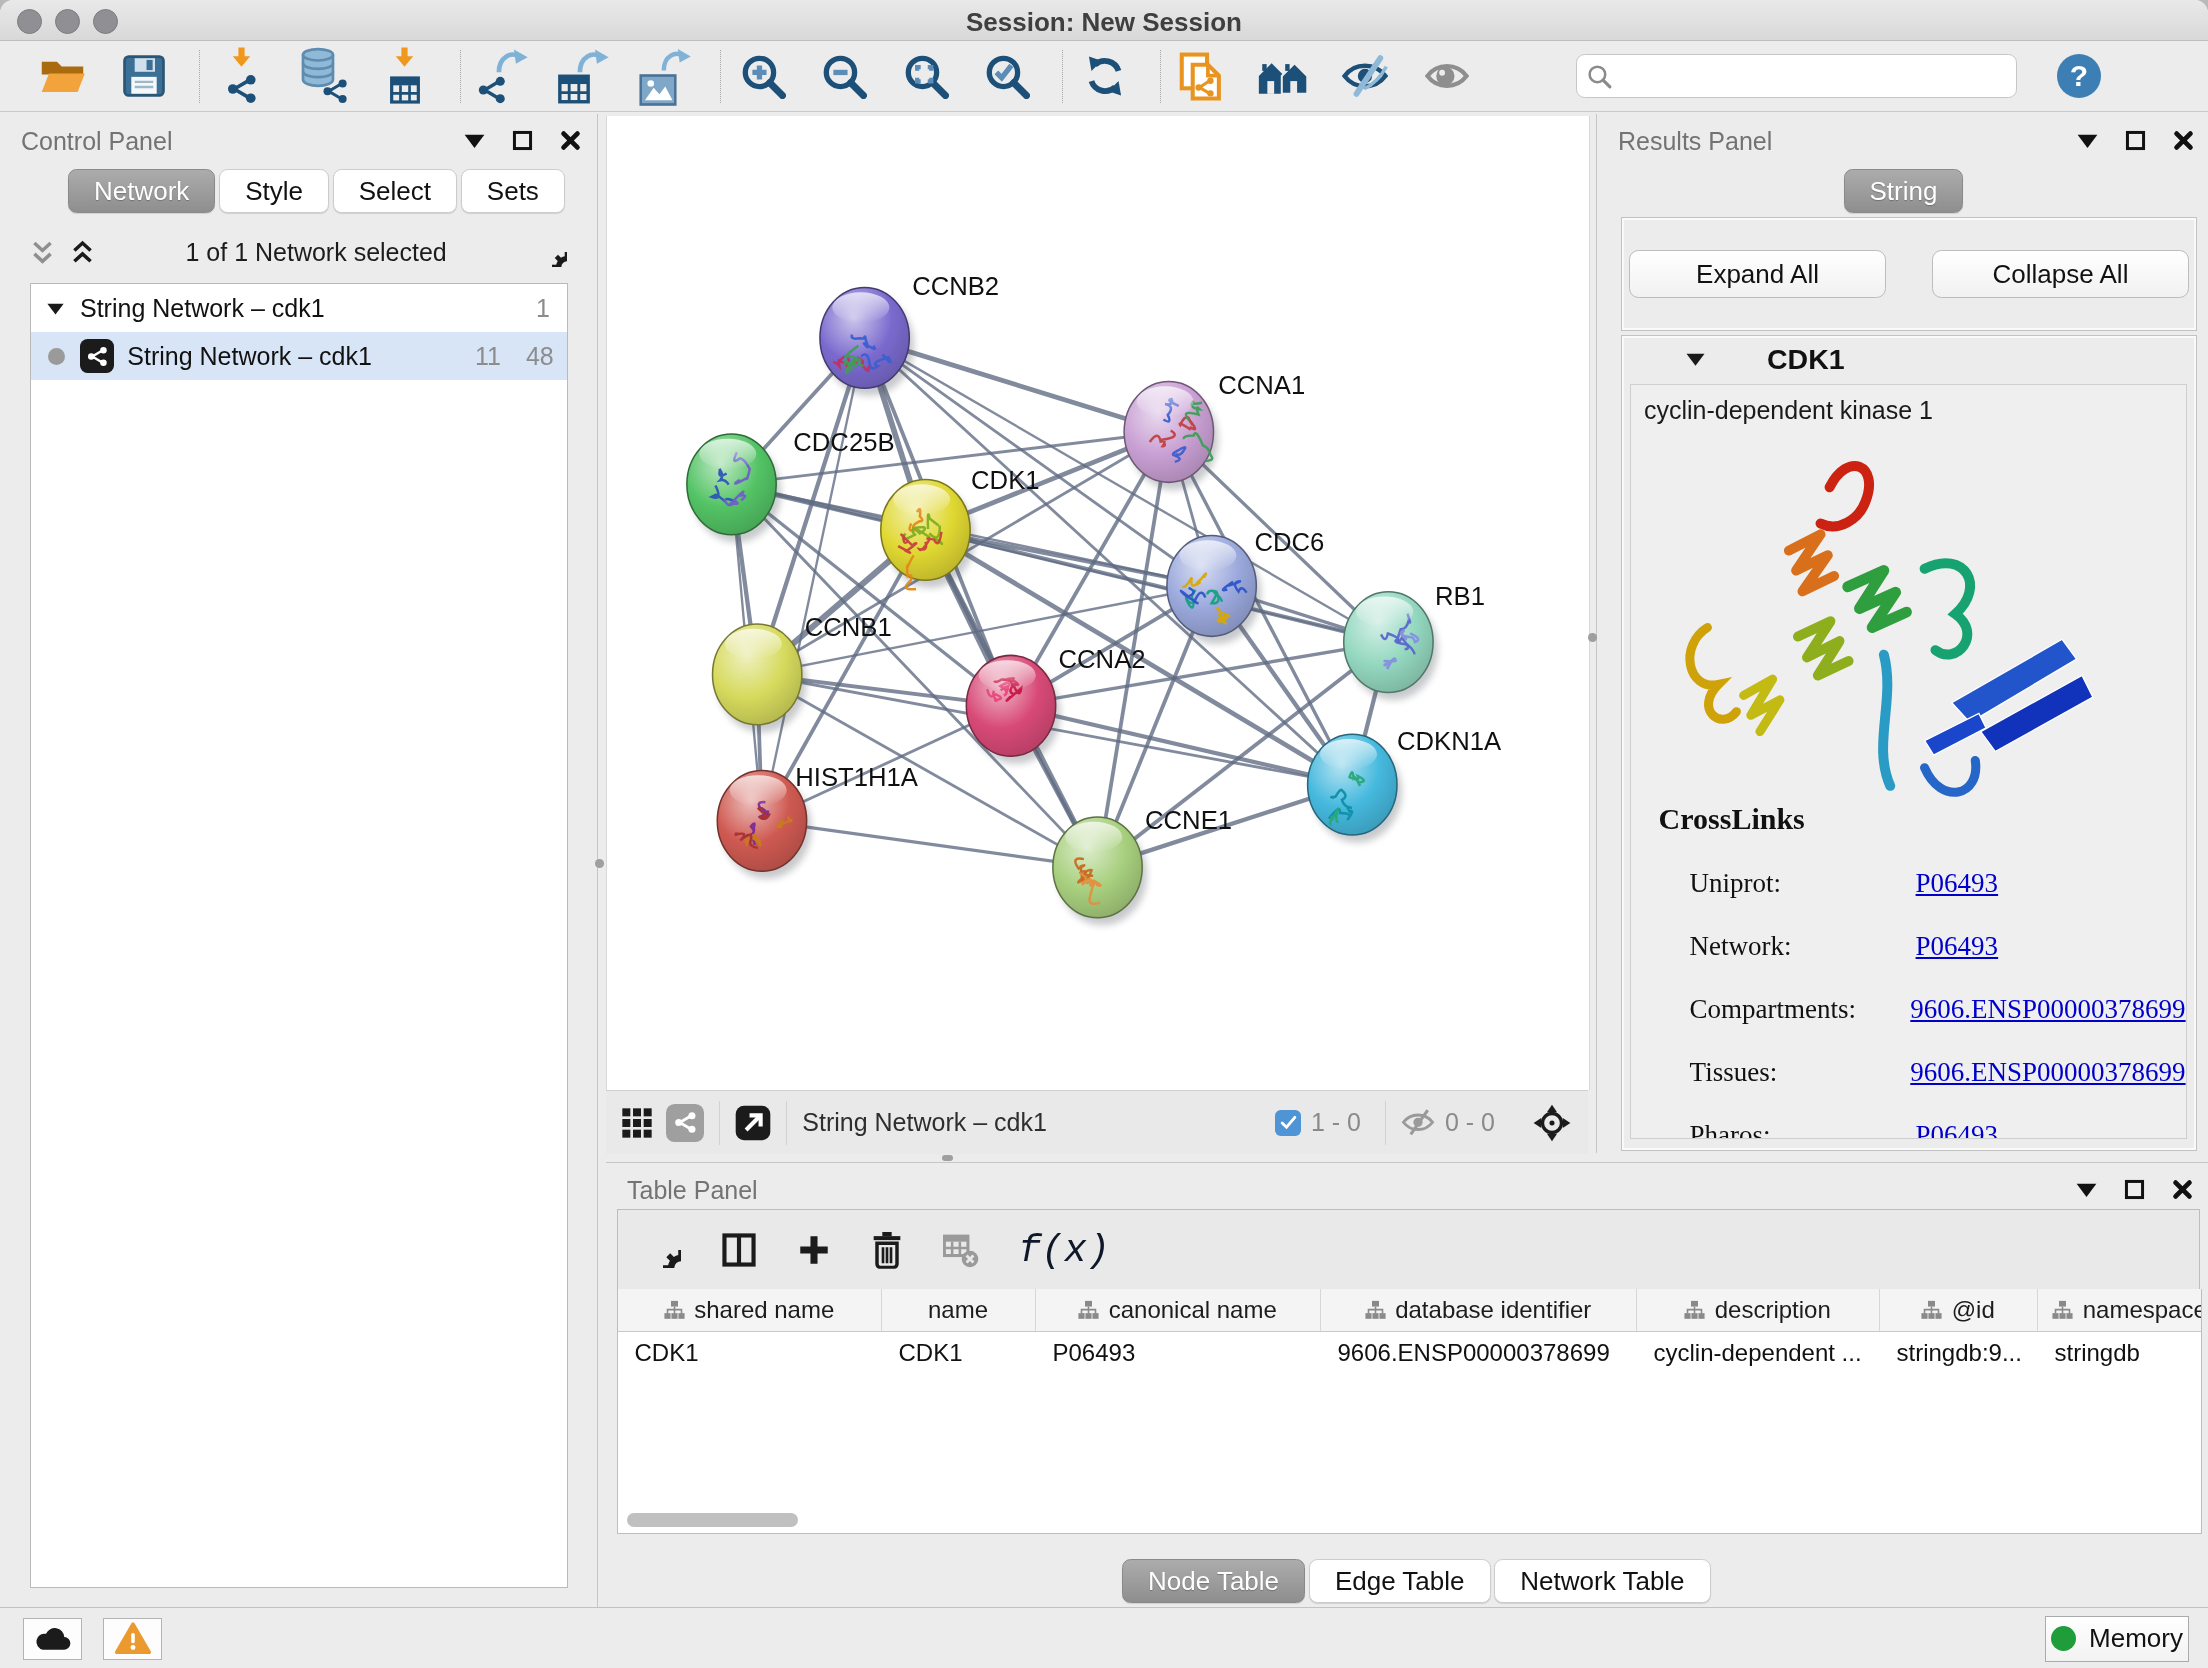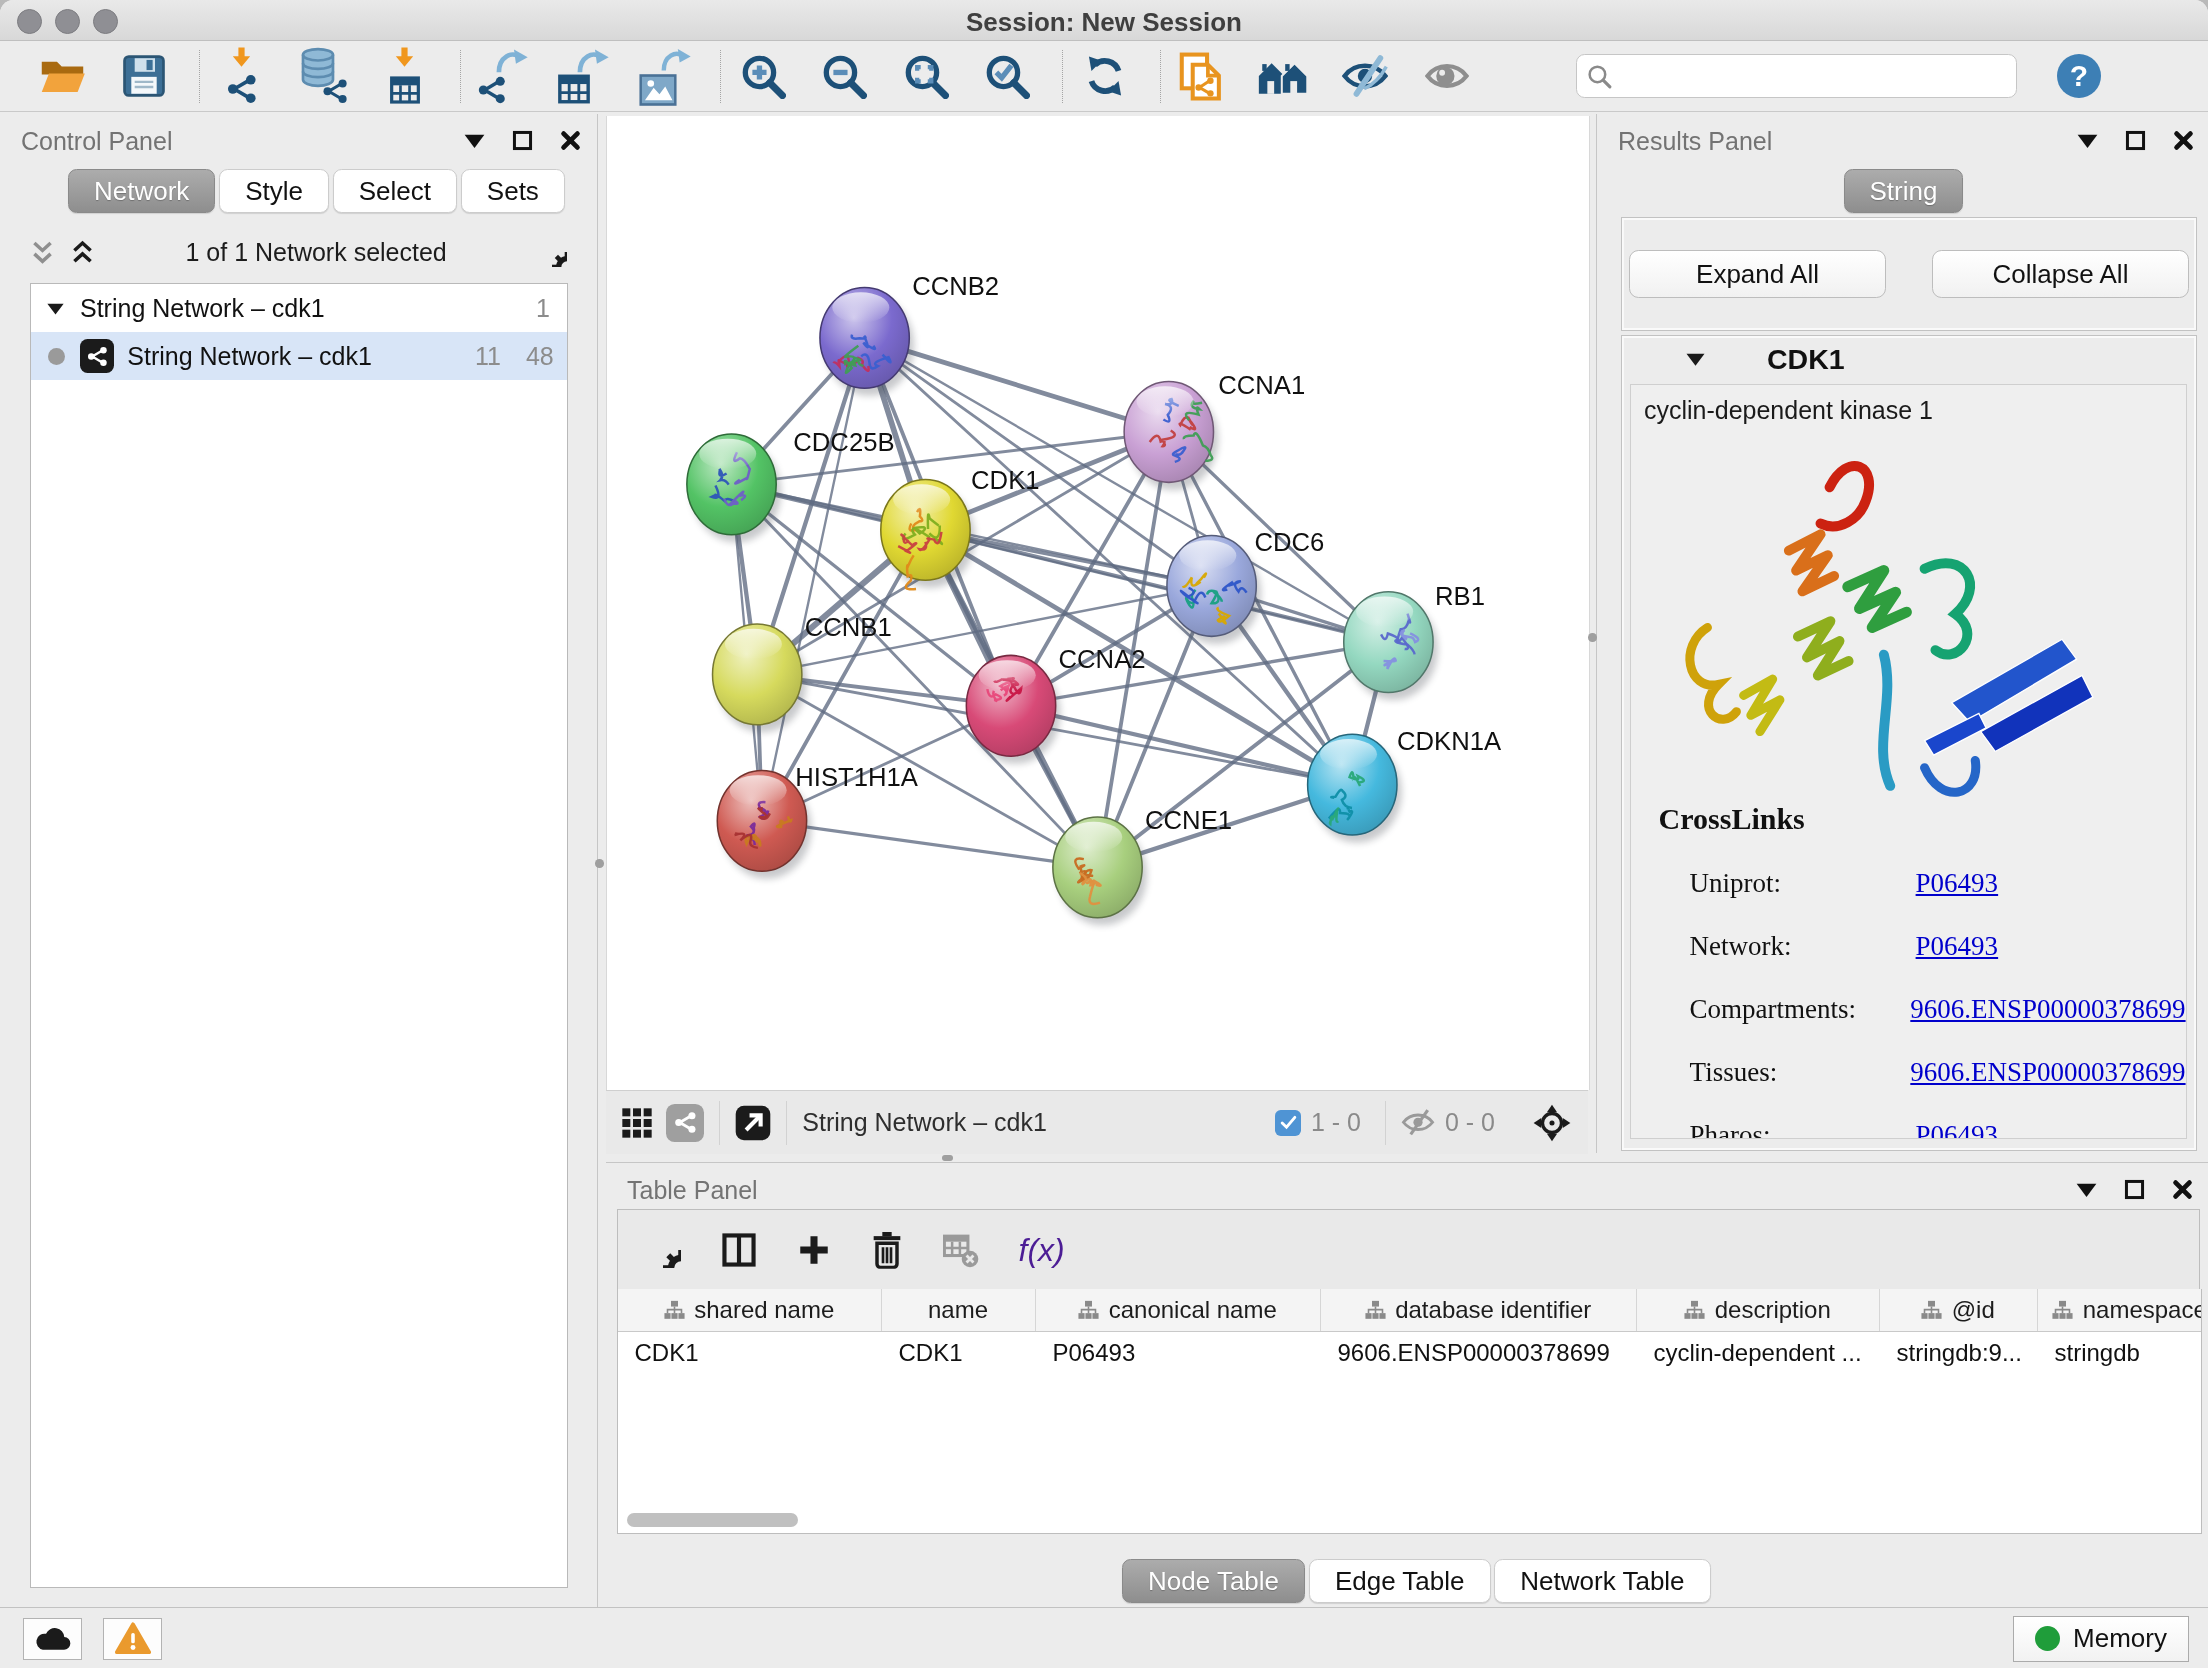--- a/index.html
+++ b/index.html
@@ -69,32 +69,32 @@
   .crosslinks{position:absolute;left:0;top:417px;width:100%;}
   .cl-title{font-family:"Liberation Serif",serif;font-weight:bold;font-size:30px;color:#111;margin-left:28px;}
   .cl-row{display:flex;margin:32px 0 0 59px;font-family:"Liberation Serif",serif;font-size:27px;}
   .cl-label{width:226px;color:#111;}
   .cl-link{color:#0000cc;text-decoration:underline;}
 
   
   .tp-toolbar{position:absolute;left:10.5px;top:46px;width:1583px;height:82px;background:#e9e9e9;border:1.9px solid #bdbdbd;border-bottom:1px solid #cfcfcf;display:flex;align-items:center;padding-left:27px;box-sizing:border-box;gap:40px;}
   .tp-ic{color:#1b1b1b;}
   .tp-ic.dis{color:#9a9a9a;}
-  .fx{font-family:Liberation Sans, sans-serif;font-style:italic;font-size:32px;color:#4c1d95;}
+  .fx{font-family:Liberation Mono, monospace;font-style:italic;font-size:38px;color:#0f172a;}
   .attr-box{position:absolute;left:10.5px;top:126px;width:1583px;height:244px;background:#fff;border:1.9px solid #bdbdbd;border-top:none;overflow:hidden;}
   .attr-head{display:flex;height:42px;background:#f4f4f4;border-bottom:1.9px solid #c9c9c9;}
   .attr-hcell{display:flex;align-items:center;justify-content:center;gap:9.5px;font-size:24px;color:#1c1c1c;border-right:1px solid #d6d6d6;box-sizing:border-box;flex:none;}
   .attr-row{display:flex;height:42px;background:#fff;}
   .attr-cell{display:flex;align-items:center;font-size:24px;color:#111;padding-left:17px;box-sizing:border-box;flex:none;overflow:hidden;white-space:nowrap;}
   .hscroll{position:absolute;left:9.5px;bottom:5.7px;width:171px;height:14.3px;border-radius:7.6px;background:#c0c0c0;}
   .tp-tabs{position:absolute;left:516px;top:396px;}
 
   
   .sb-btn{position:absolute;top:9.5px;width:57px;height:40px;background:#fdfdfd;border:1.9px solid #b3b3b3;display:flex;align-items:center;justify-content:center;}
-  .mem-btn{position:absolute;top:7.6px;right:19px;height:44px;background:linear-gradient(#ffffff,#f2f2f2);border:1.9px solid #ababab;display:flex;align-items:center;gap:13.3px;padding:0 21px;font-size:26px;color:#111;}
+  .mem-btn{position:absolute;top:7.6px;right:19px;height:44px;background:linear-gradient(#ffffff,#f2f2f2);border:1.9px solid #ababab;display:flex;align-items:center;gap:13.3px;padding:0 5px;font-size:26px;color:#111;}
   .mem-dot{width:25px;height:25px;border-radius:50%;background:#1f9d3a;}
 
   .grip{position:absolute;background:#9f9f9f;border-radius:50%;}
 </style>
 </head>
 <body>
 
 <svg width="0" height="0" style="position:absolute" aria-hidden="true">
 <defs>
   <symbol id="i-tri-down" viewBox="0 0 14 12">

